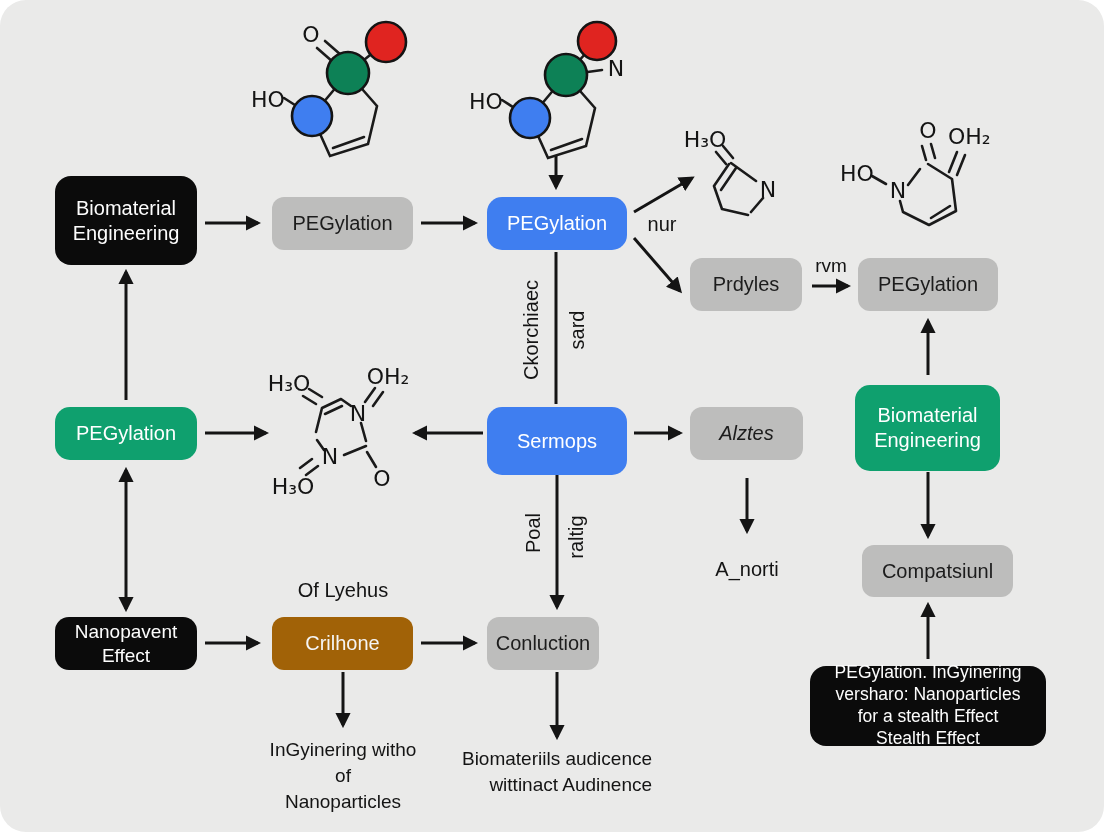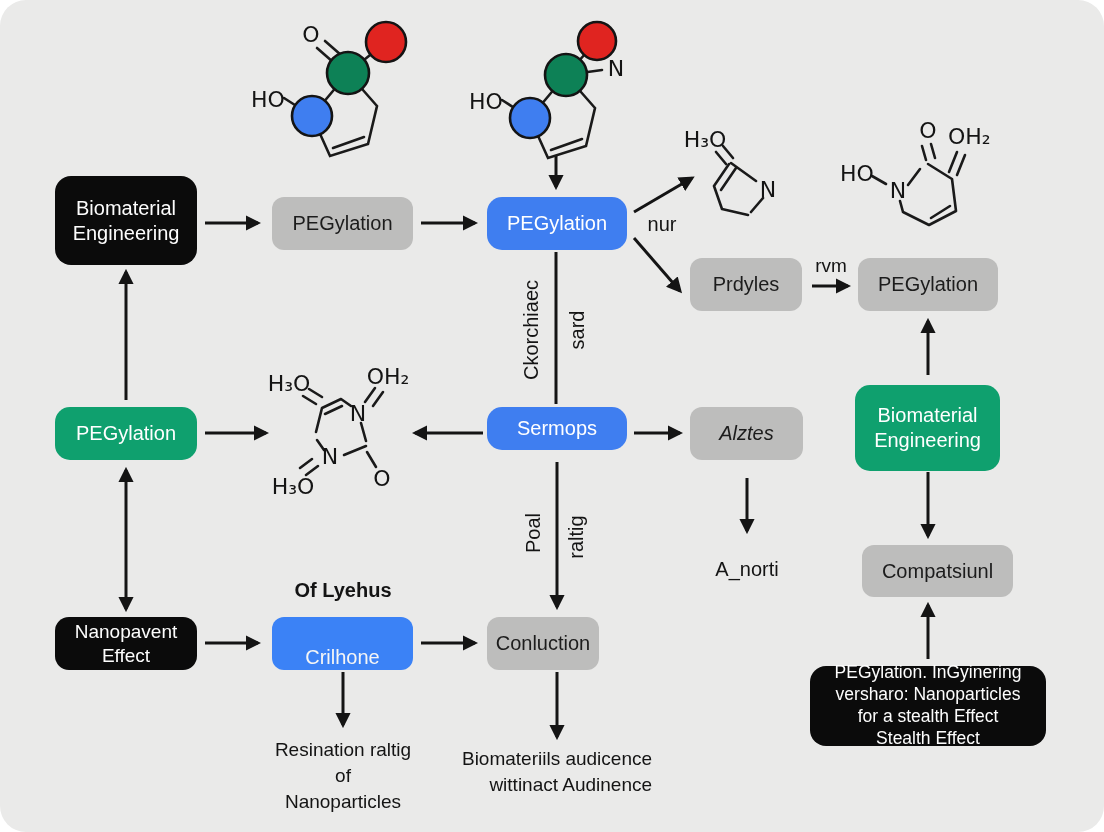--- a/index.html
+++ b/index.html
@@ -9,28 +9,28 @@
   svg.layer{position:absolute;left:0;top:0;}
   svg .ar{stroke:#141414;stroke-width:3;fill:none;}
   svg .bond{stroke:#1a1a1a;stroke-width:2.6;fill:none;stroke-linecap:round;}
   svg text{font-family:"DejaVu Sans","Liberation Sans",sans-serif;fill:#141414;font-size:22px;}
   svg circle{stroke:#141414;stroke-width:2.6;}
   .node{position:absolute;display:flex;align-items:center;justify-content:center;
         text-align:center;border-radius:12px;font-size:20px;color:#161616;}
   .node span{white-space:pre-line;display:block;line-height:1.25;}
   .black{background:#0b0b0b;color:#fdfdfd;border-radius:16px;font-weight:500;}
   .gray{background:#bdbdbc;color:#1c1c1c;}
-  .darkgray{background:#3b82f6;color:#f5f5f5;align-items:flex-end;}
+  .darkgray{background:#a16207;color:#f5f5f5;}
   .blue{background:#3f7ef0;color:#ffffff;font-weight:500;border-radius:15px;}
   .green{background:#0fa06e;color:#ffffff;font-weight:500;border-radius:15px;}
   .flabel{position:absolute;transform:translate(-50%,-50%);font-size:20px;color:#141414;
           white-space:pre-line;text-align:center;line-height:1.38;}
   .vlabel{position:absolute;transform:translate(-50%,-50%) rotate(-90deg);
           font-size:20px;color:#141414;white-space:nowrap;}
-  .bold{font-weight:700;}
+  .bold{font-weight:400;}
   .small{font-size:19px;}
   .note{font-size:17.5px;line-height:1.35;}
 </style>
 </head>
 <body>
 
 <div class="frame">
   <div class="canvas"></div>
 
   <svg class="layer" width="1104" height="832" viewBox="0 0 1104 832">
@@ -135,21 +135,21 @@
     </div>
   <div class="node gray" style="left:690px;top:258px;width:112px;height:53px;">
       <span>Prdyles</span>
     </div>
   <div class="node gray" style="left:858px;top:258px;width:140px;height:53px;">
       <span>PEGylation</span>
     </div>
   <div class="node green" style="left:55px;top:407px;width:142px;height:53px;">
       <span>PEGylation</span>
     </div>
-  <div class="node blue" style="left:487px;top:407px;width:140px;height:43px;">
+  <div class="node blue" style="left:487px;top:407px;width:140px;height:68px;">
       <span>Sermops</span>
     </div>
   <div class="node gray" style="left:690px;top:407px;width:113px;height:53px;font-style:italic;">
       <span>Alztes</span>
     </div>
   <div class="node green" style="left:855px;top:385px;width:145px;height:86px;">
       <span>Biomaterial
 Engineering</span>
     </div>
   <div class="node gray" style="left:862px;top:545px;width:151px;height:52px;">
@@ -173,18 +173,18 @@
     </div>
 
   <div class="flabel" style="left:662px;top:225px;">nur</div>
   <div class="flabel small" style="left:831px;top:266px;text-align:center;">rvm</div>
   <div class="vlabel" style="left:531px;top:330px;">Ckorchiaec</div>
   <div class="vlabel" style="left:577px;top:330px;">sard</div>
   <div class="vlabel" style="left:533px;top:533px;">Poal</div>
   <div class="vlabel" style="left:576px;top:537px;">raltig</div>
   <div class="flabel bold" style="left:343px;top:591px;">Of Lyehus</div>
   <div class="flabel" style="left:747px;top:570px;">A_norti</div>
-  <div class="flabel small" style="left:343px;top:737px;transform:translate(-50%,0);">Resination raltig
+  <div class="flabel small" style="left:343px;top:737px;transform:translate(-50%,0);">InGyinering witho
 of
 Nanoparticles</div>
   <div class="flabel small" style="left:557px;top:746px;transform:translate(-50%,0);text-align:right;">Biomateriils audicence
 wittinact Audinence</div>
 </div>
 
 </body></html>

